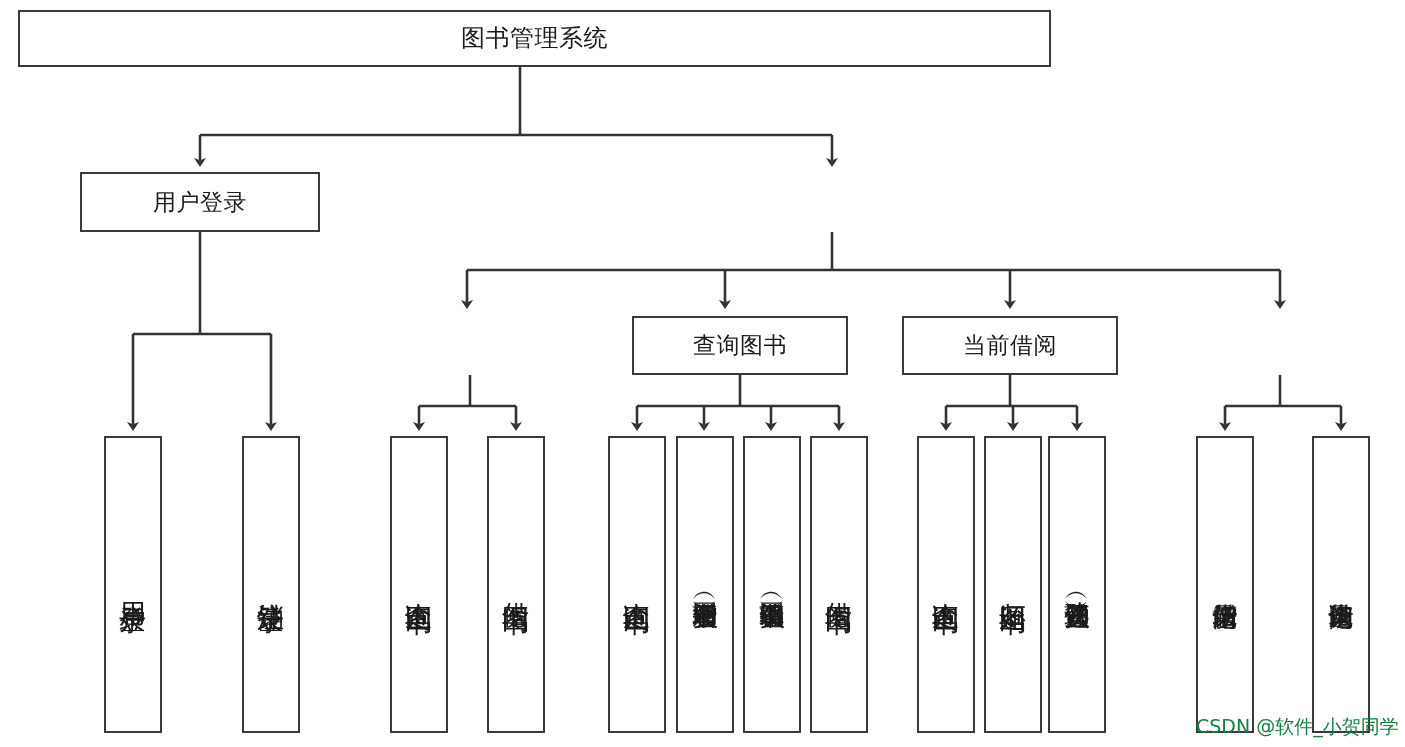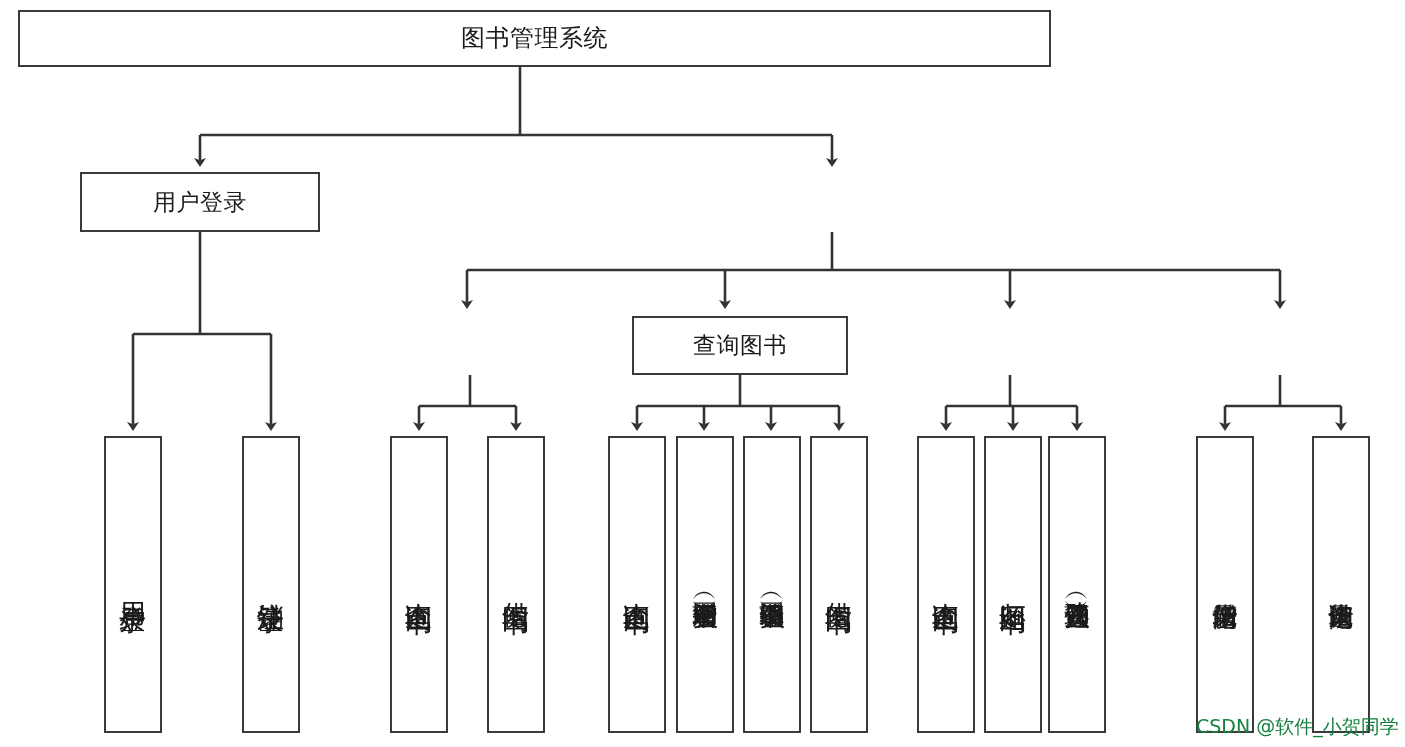--- a/index.html
+++ b/index.html
@@ -134,20 +134,23 @@
     <span class="label">图书管理系统</span>
   </div>
 
   <div class="node horiz" style="left:80px; top:172px; width:240px; height:60px;">
     <span class="label">用户登录</span>
   </div>
 
   <div class="node horiz" style="left:632px; top:316px; width:216px; height:59px;">
     <span class="label">查询图书</span>
   </div>
+  <div class="node horiz" style="left:902px; top:316px; width:216px; height:59px;">
+    <span class="label">当前借阅</span>
+  </div>
 
   <div class="node vert" style="left:104px; top:436px; width:58px; height:297px;">
     <span class="label">用户登录</span>
   </div>
   <div class="node vert" style="left:242px; top:436px; width:58px; height:297px;">
     <span class="label">注销登录</span>
   </div>
 
   <div class="node vert" style="left:390px; top:436px; width:58px; height:297px;">
     <span class="label">查询图书</span>

